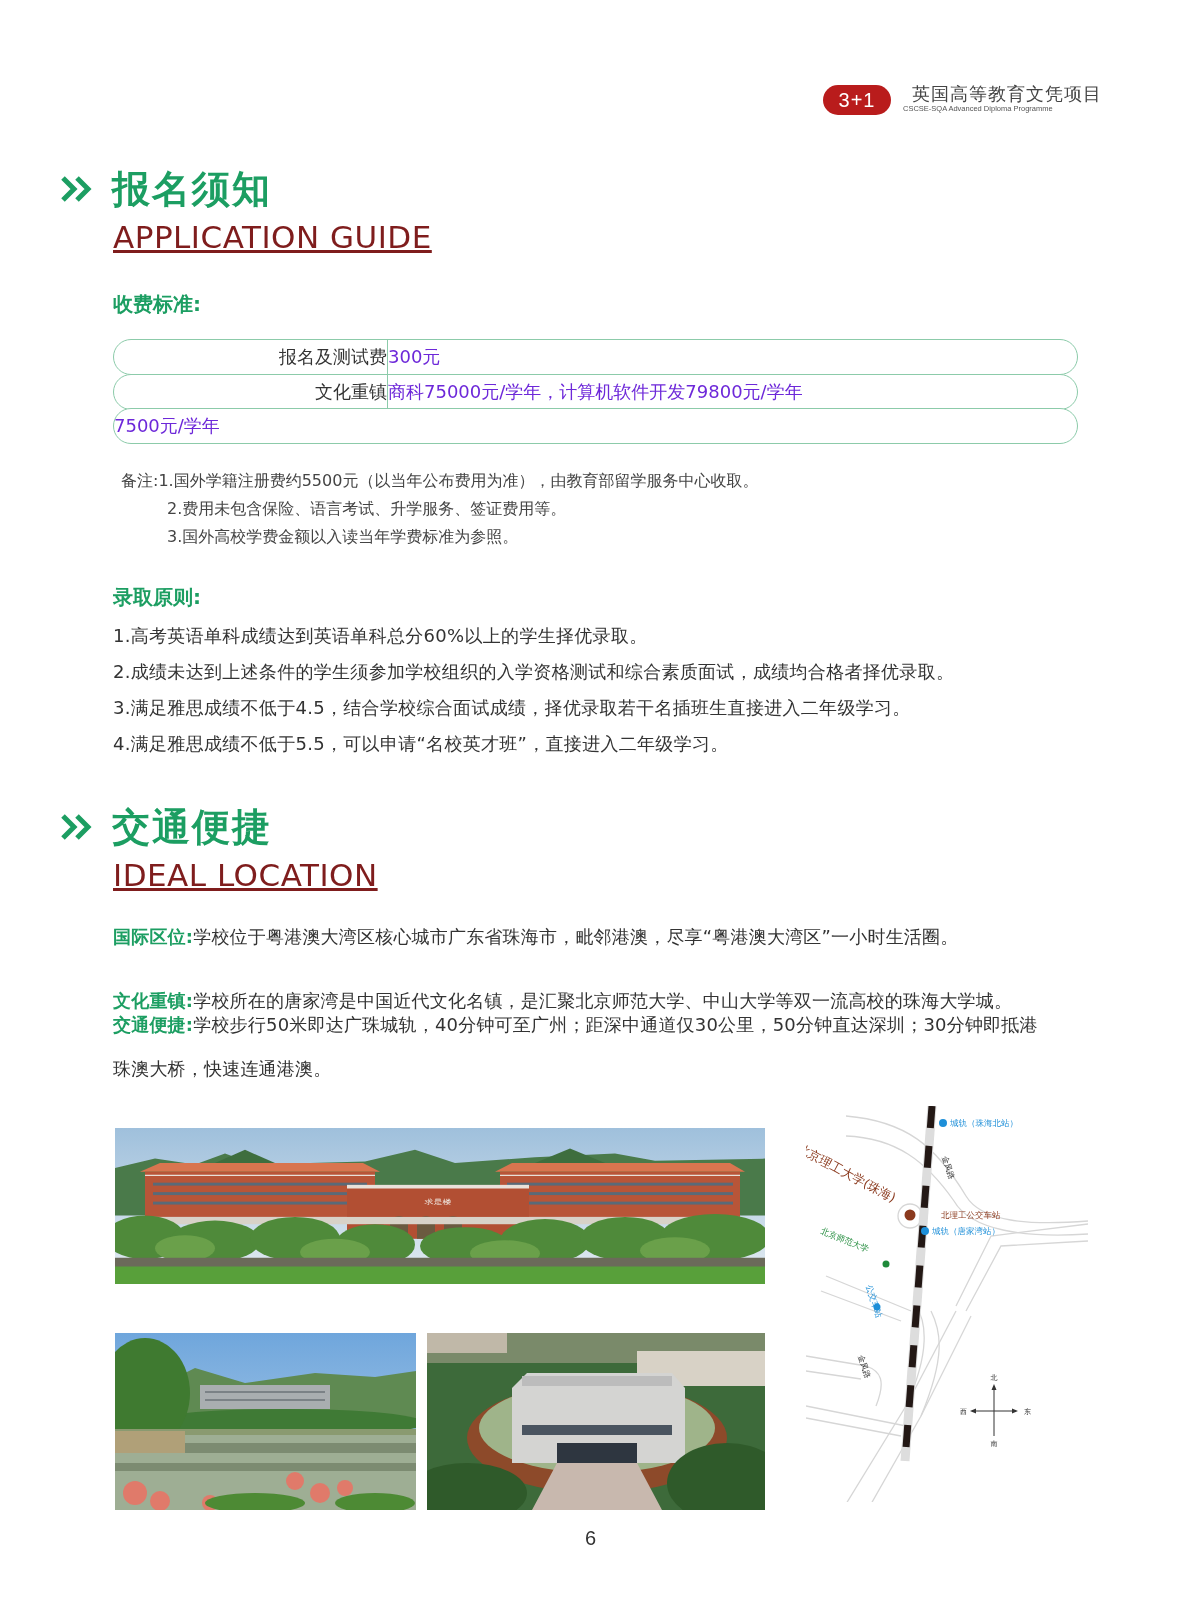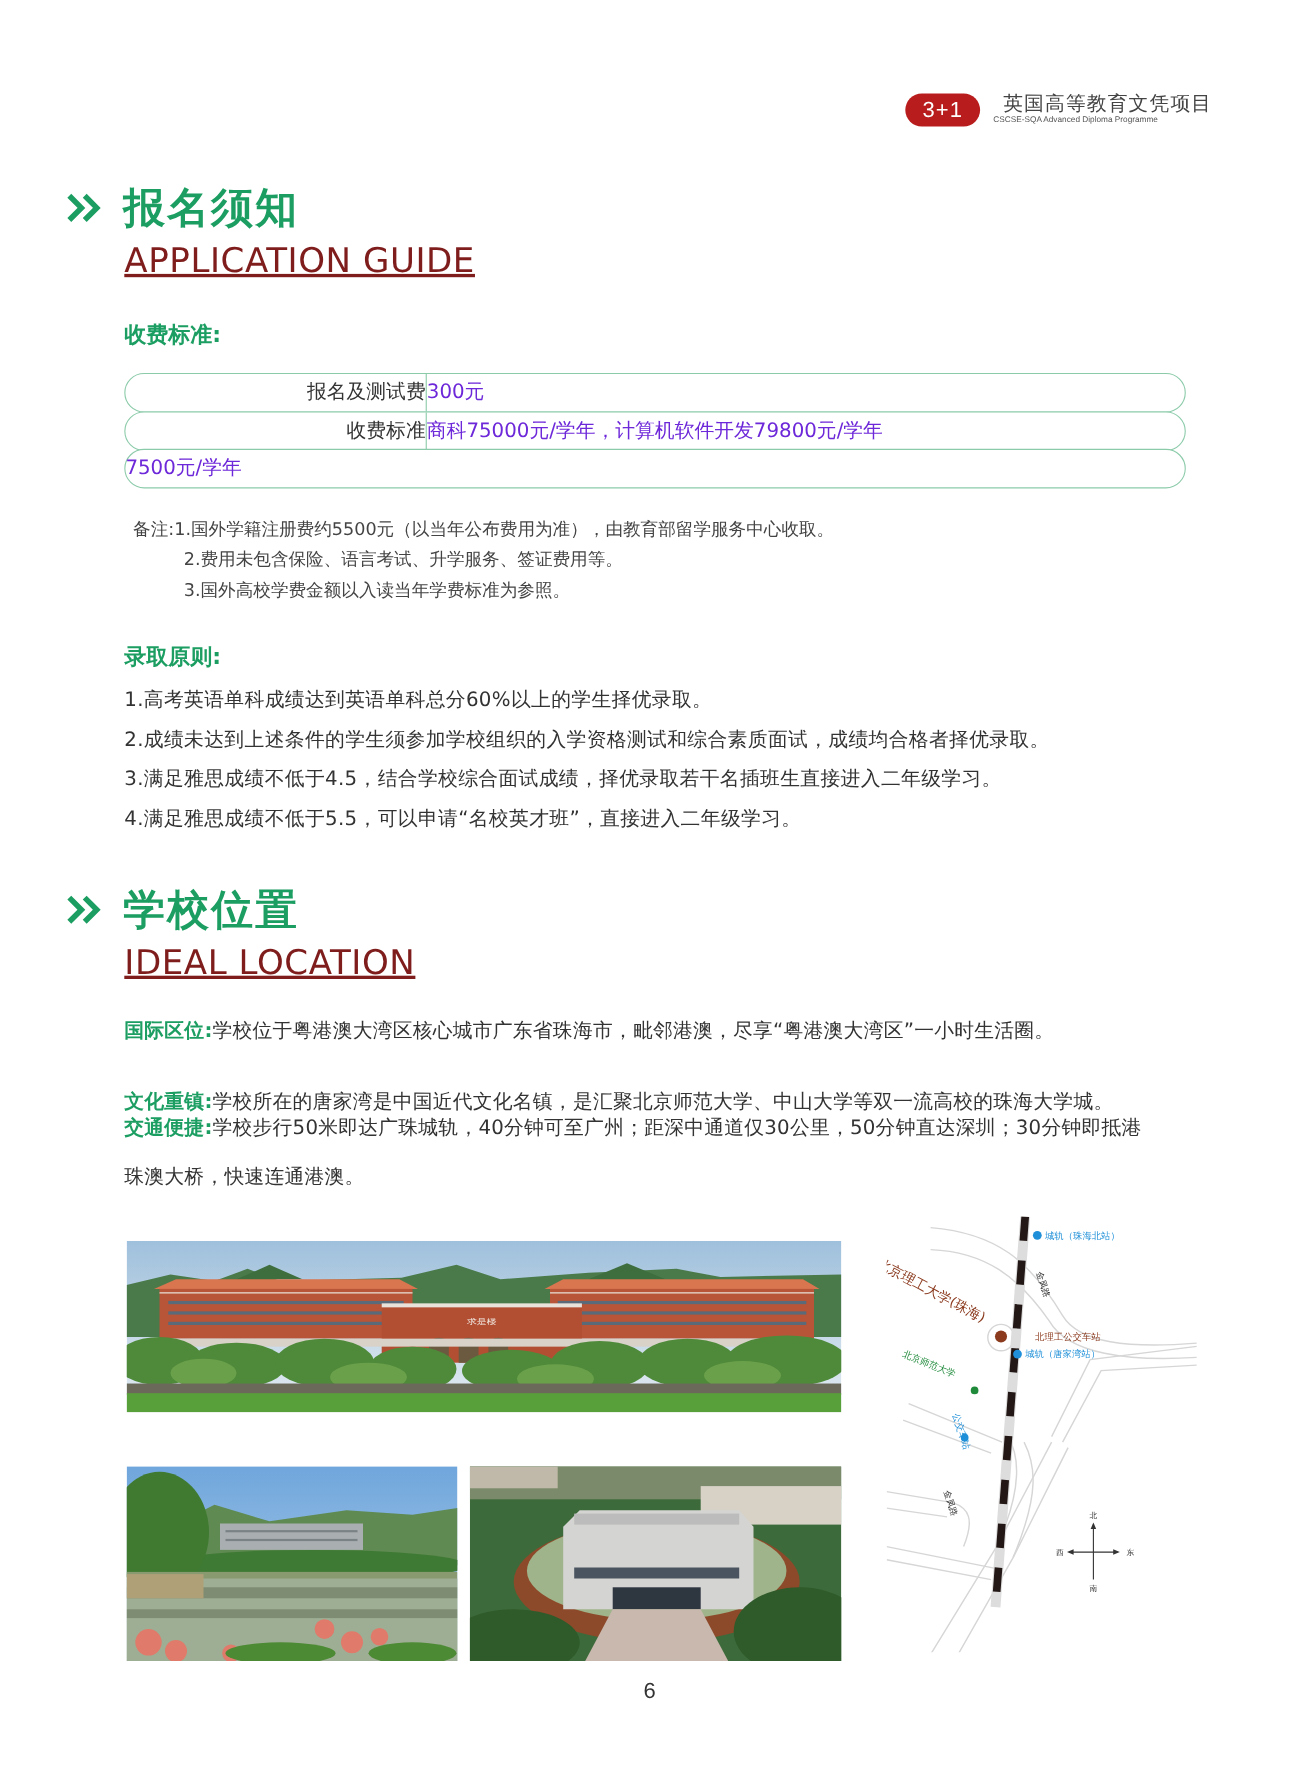--- a/index.html
+++ b/index.html
@@ -58,21 +58,21 @@
 <div class="abs sec-en" style="left:113px; top:219px;">APPLICATION GUIDE</div>
 
 <div class="abs sub-h" style="left:113px; top:291px;">收费标准:</div>
 
 <div class="abs fee-table">
   <div class="fee-row">
     <div class="fee-k">报名及测试费</div>
     <div class="fee-v">300元</div>
   </div>
   <div class="fee-row">
-    <div class="fee-k">收费标准</div>
+    <div class="fee-k">文化重镇</div>
     <div class="fee-v">商科75000元/学年，计算机软件开发79800元/学年</div>
   </div>
   <div class="fee-row">
     <div class="fee-v">7500元/学年</div>
   </div>
 </div>
 
 <div class="abs note" style="left:121px; top:471px;">备注:1.国外学籍注册费约5500元（以当年公布费用为准），由教育部留学服务中心收取。</div>
 <div class="abs note" style="left:167px; top:499px;">2.费用未包含保险、语言考试、升学服务、签证费用等。</div>
 <div class="abs note" style="left:167px; top:527px;">3.国外高校学费金额以入读当年学费标准为参照。</div>
@@ -80,21 +80,21 @@
 <div class="abs sub-h" style="left:113px; top:584px;">录取原则:</div>
 <div class="abs item" style="left:113px; top:624px;">1.高考英语单科成绩达到英语单科总分60%以上的学生择优录取。</div>
 <div class="abs item" style="left:113px; top:660px;">2.成绩未达到上述条件的学生须参加学校组织的入学资格测试和综合素质面试，成绩均合格者择优录取。</div>
 <div class="abs item" style="left:113px; top:696px;">3.满足雅思成绩不低于4.5，结合学校综合面试成绩，择优录取若干名插班生直接进入二年级学习。</div>
 <div class="abs item" style="left:113px; top:732px;">4.满足雅思成绩不低于5.5，可以申请“名校英才班”，直接进入二年级学习。</div>
 
 <svg class="abs chev" style="left:60px; top:812px;" viewBox="0 0 34 30">
   <polyline points="3,4 14,15 3,26" fill="none" stroke="#1c9e62" stroke-width="5"></polyline>
   <polyline points="17,4 28,15 17,26" fill="none" stroke="#1c9e62" stroke-width="5"></polyline>
 </svg>
-<div class="abs sec-cn" style="left:112px; top:802px;">学校位置</div>
+<div class="abs sec-cn" style="left:112px; top:802px;">交通便捷</div>
 <div class="abs sec-en" style="left:113px; top:857px;">IDEAL LOCATION</div>
 
 <div class="abs para" style="left:113px; top:925px;">
   <b>国际区位:</b><span>学校位于粤港澳大湾区核心城市广东省珠海市，毗邻港澳，尽享“粤港澳大湾区”一小时生活圈。</span>
 </div>
 <div class="abs para" style="left:113px; top:969px;margin-top:20px;">
   <b>文化重镇:</b><span>学校所在的唐家湾是中国近代文化名镇，是汇聚北京师范大学、中山大学等双一流高校的珠海大学城。</span>
 </div>
 <div class="abs para" style="left:113px; top:1013px;">
   <b>交通便捷:</b><span>学校步行50米即达广珠城轨，40分钟可至广州；距深中通道仅30公里，50分钟直达深圳；30分钟即抵港</span>

